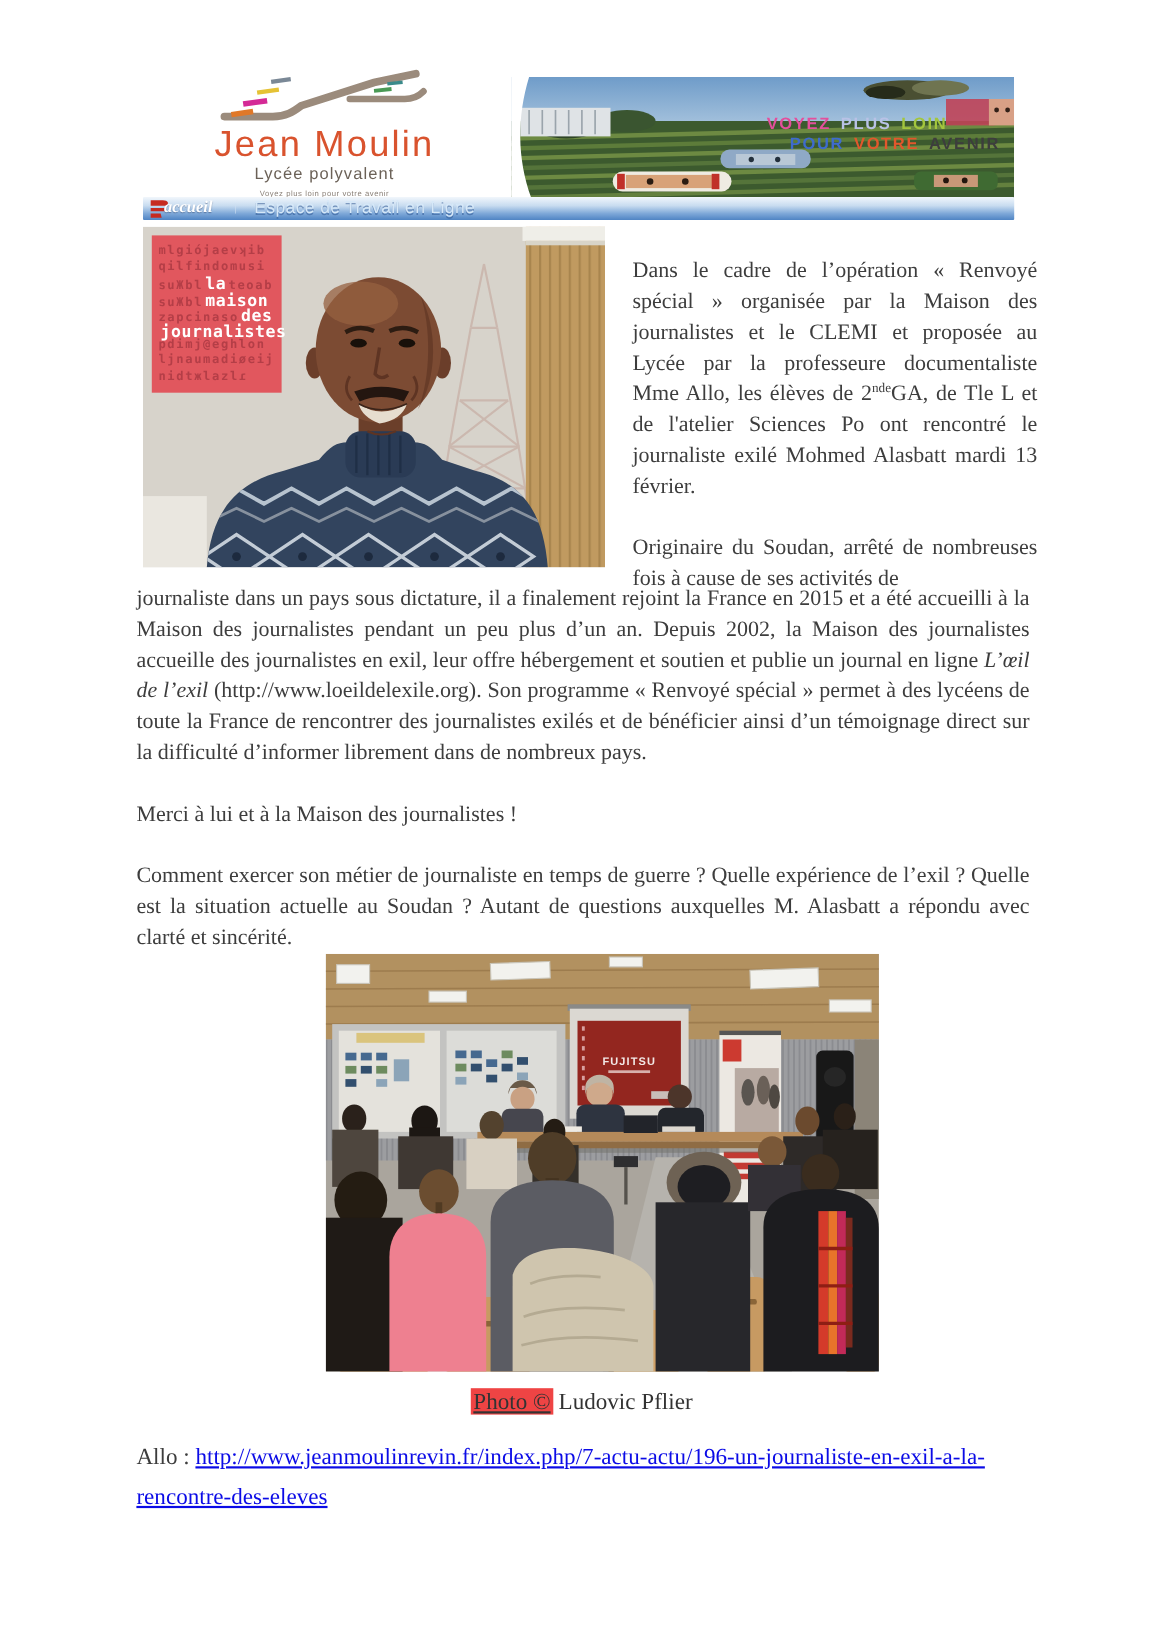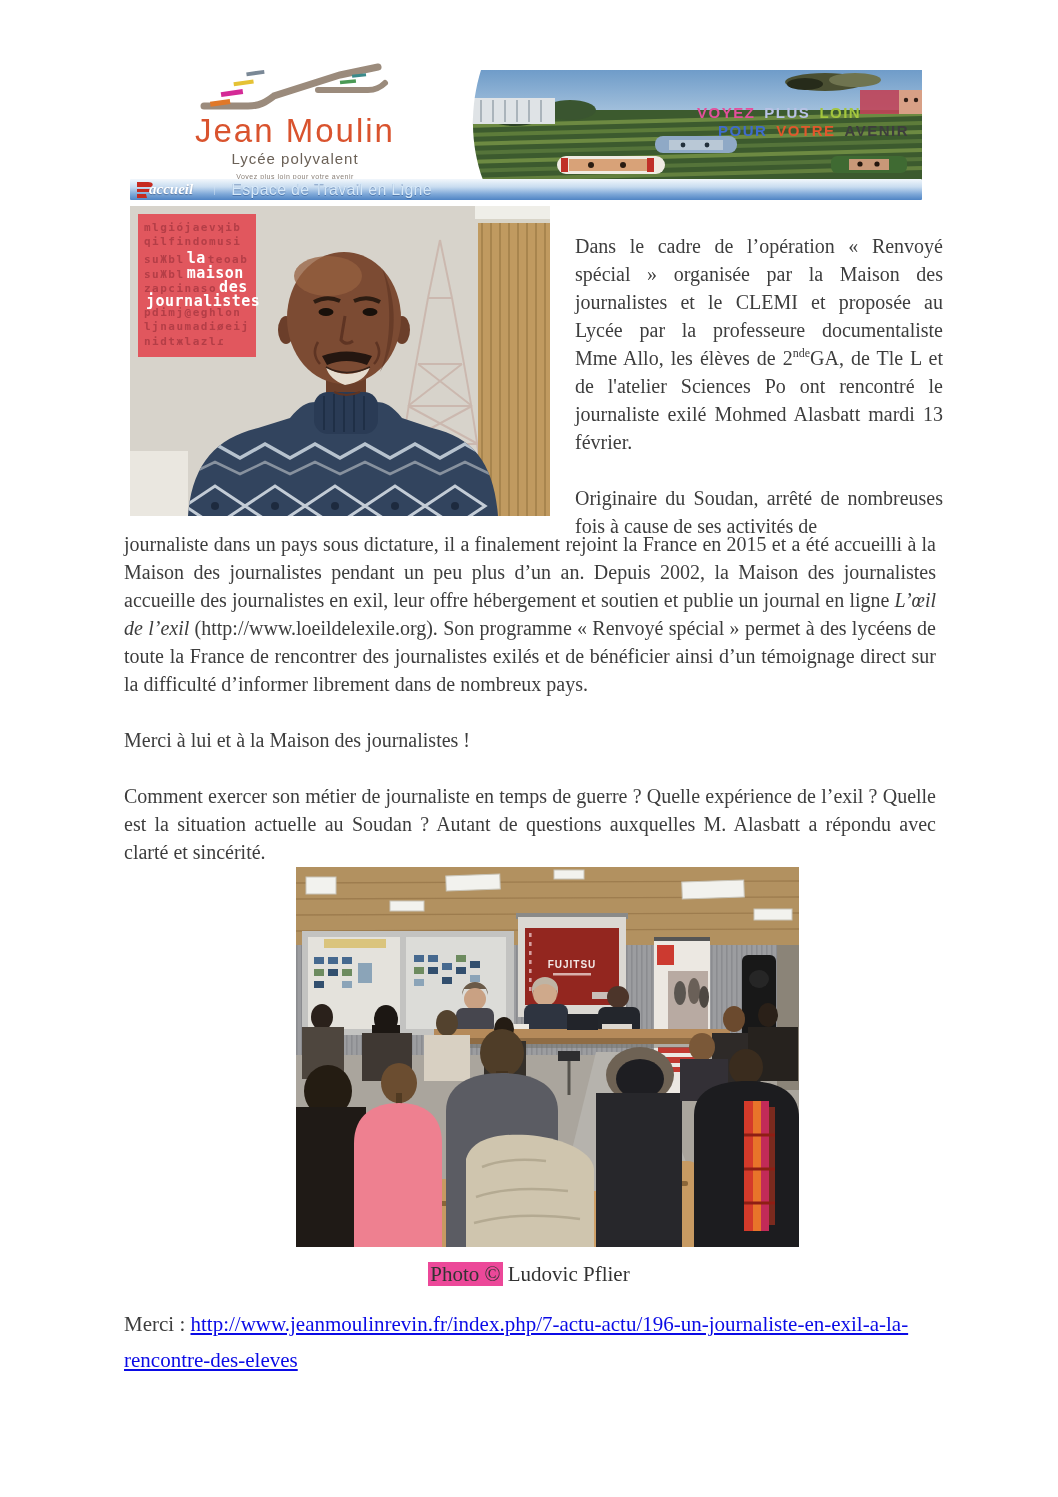--- a/index.html
+++ b/index.html
@@ -49,21 +49,21 @@
   .full-text{position:absolute;left:124px;top:530px;width:812px;}
   .col-text p,.full-text p{margin:0 0 28px 0;font-size:20px;line-height:28px;text-align:justify;}
   .full-text p:last-child{margin-bottom:0;}
   sup{font-size:12px;line-height:0;vertical-align:super;}
 
   
   .photo2{position:absolute;left:296px;top:867px;width:584px;height:380px;overflow:hidden;text-decoration:underline;}
 
   
   .caption{position:absolute;left:0;top:1262px;width:1058px;text-align:center;font-size:21px;color:#333;}
-  .caption .hl{background:#ec4899;padding:0 2px;}
+  .caption .hl{background:#ef4444;padding:0 2px;text-decoration:underline;}
   .footer{position:absolute;left:124px;top:1306px;width:812px;font-size:21px;line-height:36px;}
   .footer a{color:#0b0be6;text-decoration:underline;}
 </style>
 </head>
 <body>
 
 <div id="page">
 
   <div class="logo-block">
     <svg class="logo-art" width="210" height="54" viewBox="0 0 210 54">
@@ -430,16 +430,16 @@
         <line x1="448" y1="336" x2="479" y2="336" stroke="#8e1e14" stroke-width="3"></line>
       </g>
     </svg>
   </div>
 
   <div class="caption">
     <span class="hl">Photo ©</span><span> Ludovic Pflier</span>
   </div>
 
   <div class="footer">
-    <span>Merci : </span><a href="#"><span>http://www.jeanmoulinrevin.fr/index.php/7-actu-actu/196-un-journaliste-en-exil-a-la-</span><br><span>rencontre-des-eleves</span></a>
+    <span>Allo : </span><a href="#"><span>http://www.jeanmoulinrevin.fr/index.php/7-actu-actu/196-un-journaliste-en-exil-a-la-</span><br><span>rencontre-des-eleves</span></a>
   </div>
 
 </div>
 
 </body></html>

